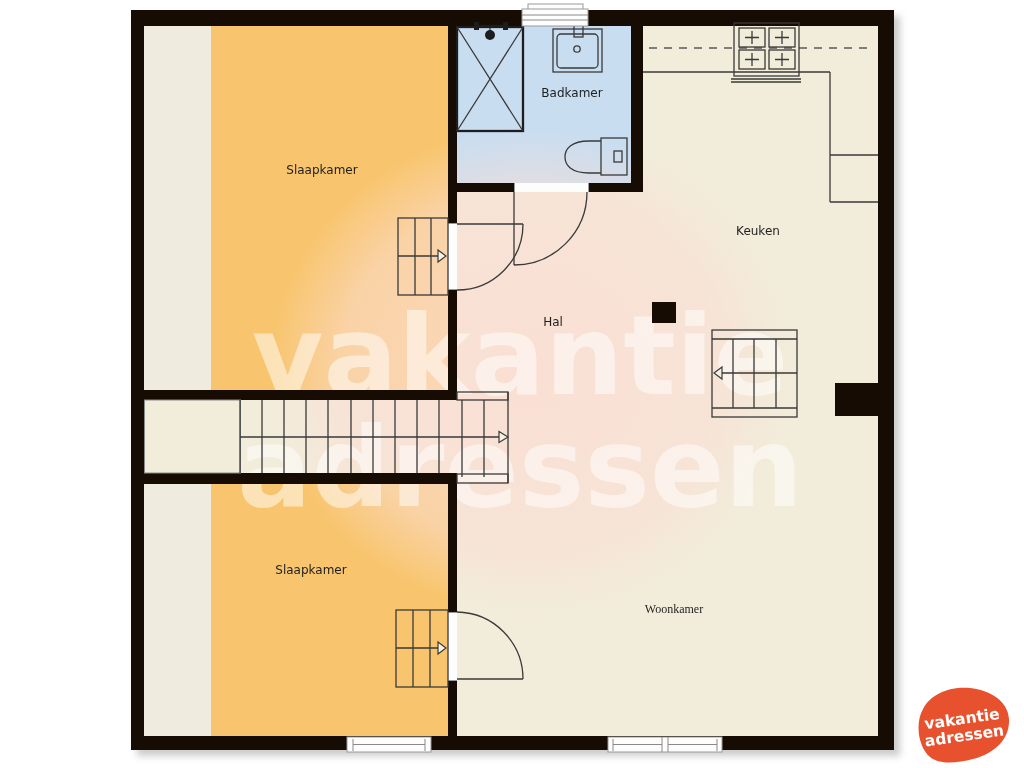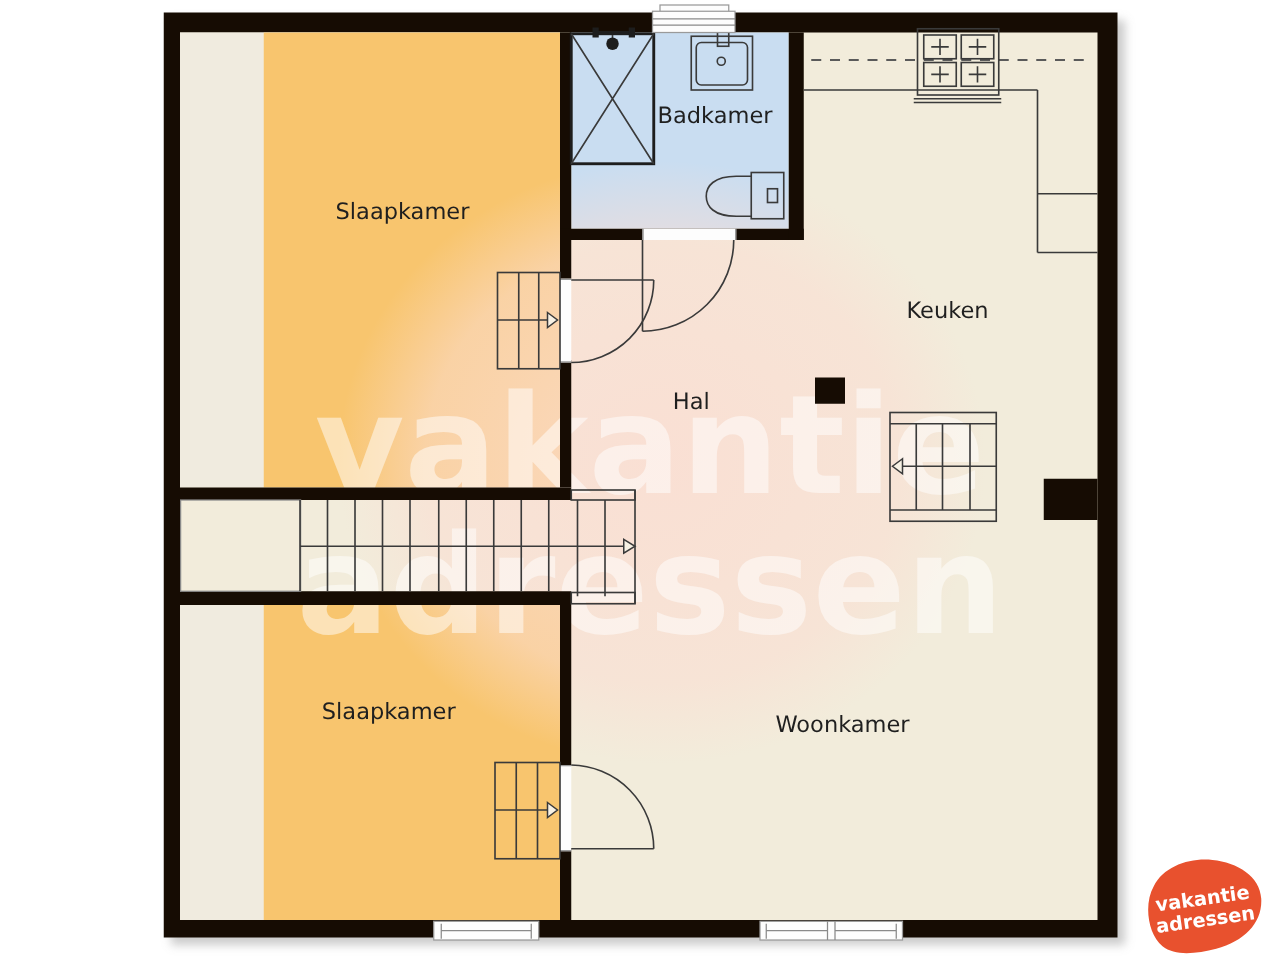--- a/index.html
+++ b/index.html
@@ -24,21 +24,21 @@
   .op-h{border-top:1px solid #9a9a9a;border-bottom:1px solid #9a9a9a;}
   .op-v{border-left:1px solid #9a9a9a;border-right:1px solid #9a9a9a;}
   .overlay{position:absolute;left:0;top:0;pointer-events:none;}
   .ln{stroke:var(--line);stroke-width:1.3;fill:none;}
   .thin{stroke:#8a8a8a;stroke-width:1;fill:none;}
   .thk{stroke:#1d1d1d;stroke-width:2.3;fill:none;}
   .dash{stroke:#5a5a5a;stroke-width:1.6;fill:none;stroke-dasharray:8 7;}
   .winf{fill:#fdfdfd;stroke:#9a9a9a;stroke-width:1;}
   .arrow{fill:#f7f1e4;stroke:var(--line);stroke-width:1.2;}
   .dark{fill:#1d1d1d;}
-  .label{position:absolute;transform:translate(-50%,-50%);font-size:18px;color:var(--label-text);white-space:nowrap;}
+  .label{position:absolute;transform:translate(-50%,-50%);font-size:12px;color:var(--label-text);white-space:nowrap;}
   .logo{left:915px;top:686px;width:96px;height:78px;}
   .logo text{fill:#fff;font-weight:700;font-size:15.5px;text-anchor:middle;
              font-family:"DejaVu Sans","Liberation Sans",sans-serif;}
 </style>
 </head>
 <body>
 
 <div class="stage">
 
   <div class="abs plan-outer"></div>
@@ -162,24 +162,24 @@
       <path class="thin" d="M353,744.5H425 M353,739V751 M425,739V751"></path>
     </g>
     <g>
       <rect class="winf" x="608" y="737" width="114" height="15"></rect>
       <path class="thin" d="M662,737V752 M668,737V752 M613,744.5H662 M668,744.5H717 M613,739V751 M717,739V751"></path>
     </g>
   </svg>
 
   <div class="label" style="left:322px;top:170px;">Slaapkamer</div>
   <div class="label" style="left:572px;top:93px;">Badkamer</div>
-  <div class="label" style="left:758px;top:249px;">Keuken</div>
+  <div class="label" style="left:758px;top:231px;">Keuken</div>
   <div class="label" style="left:553px;top:322px;">Hal</div>
   <div class="label" style="left:311px;top:570px;">Slaapkamer</div>
-  <div class="label" style="left:674px;top:580px;">Woonkamer</div>
+  <div class="label" style="left:674px;top:609px;font-family:Liberation Serif, serif;">Woonkamer</div>
 
   <svg class="abs logo" viewBox="0 0 96 78">
     <path d="M15,71 C3,61 0,37 8,23 C16,7 37,0 55,2 C75,4 93,15 94,33 C95,52 81,67 58,73 C42,77 25,79 15,71 Z" fill="var(--logo-orange)"></path>
     <g transform="rotate(-8 48 40)">
       <text x="48" y="38">vakantie</text>
       <text x="48" y="55">adressen</text>
     </g>
   </svg>
 
 </div>

